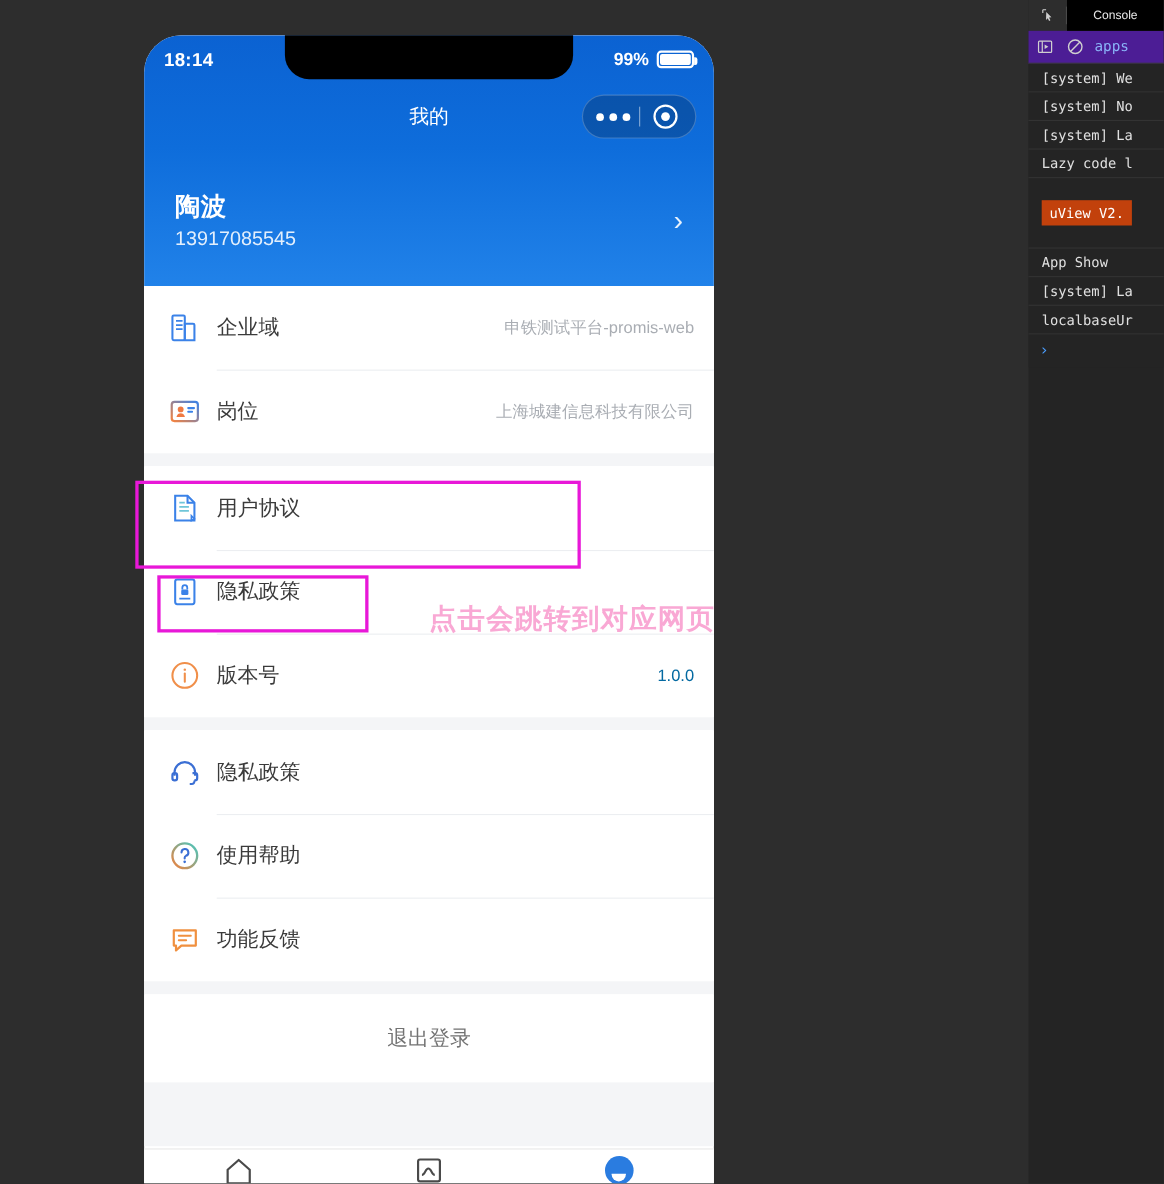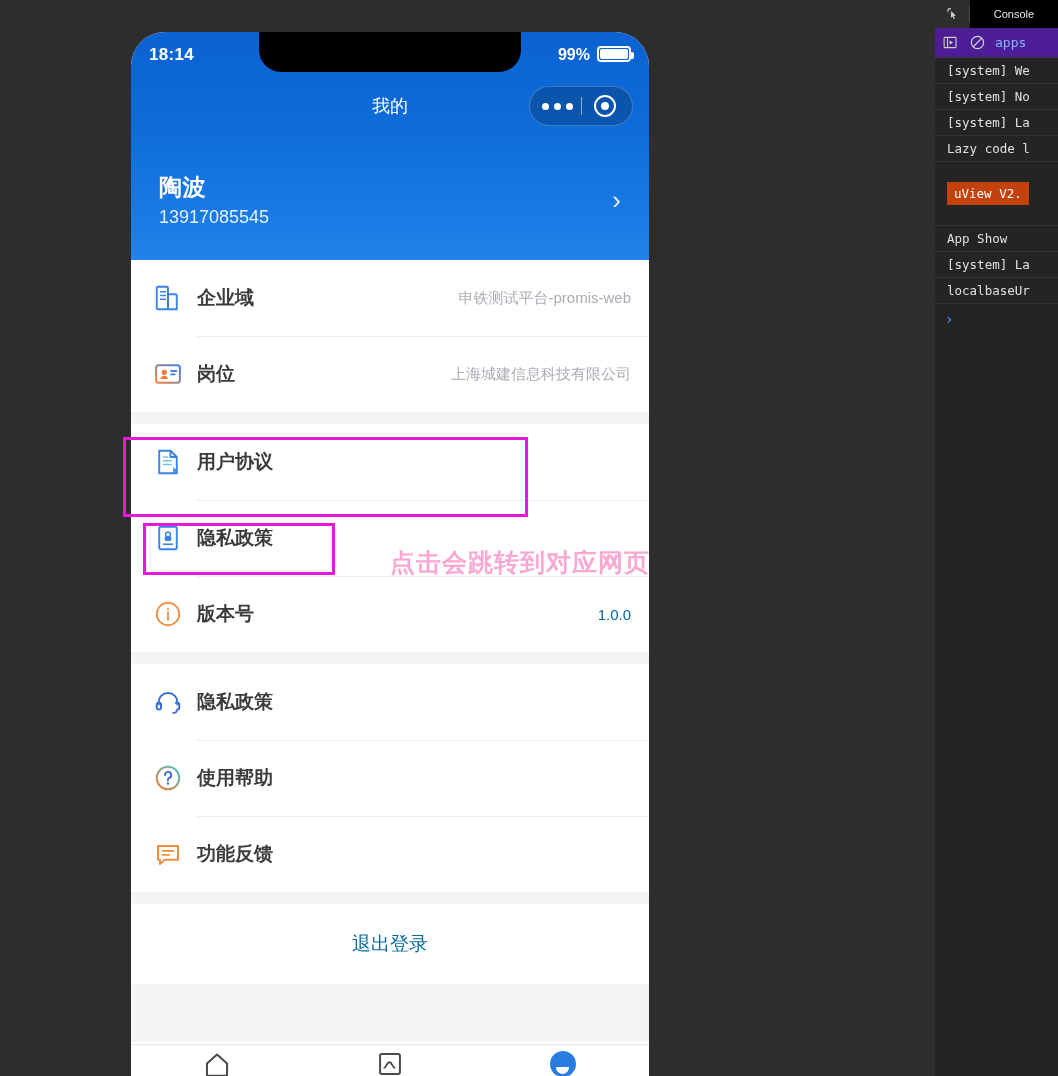--- a/index.html
+++ b/index.html
@@ -59,26 +59,26 @@
   .pf-name { color:#fff; font-size: 23px; font-weight: bold; letter-spacing:.5px; }
   .pf-phone { color: rgba(255,255,255,.88); font-size: 18px; margin-top: 4px; }
   .chev { color: rgba(255,255,255,.9); font-size: 26px; font-weight: 300; line-height:1; }
 
   
   .gap { height: 12px; background: #f4f5f7; }
   .group { background: #fff; }
   .row { position: relative; display:flex; align-items:center; height: 76px; padding: 0 18px 0 22px; background:#fff; }
   .row + .row::before { content:""; position:absolute; left: 66px; right: 0; top: 0; height: 1px; background: #eceef1; }
   .ic { width: 44px; flex: 0 0 44px; display:flex; align-items:center; }
-  .lbl { font-size: 19px; color: #3b3b3b; flex: 1; font-weight: bold; }
+  .lbl { font-size: 19px; color: #3b3b3b; flex: 1; }
   .val { font-size: 15px; color: #a9adb3; text-align: right; }
   .val.num { font-size: 15px; color: #0369a1; }
 
   .logout { height: 80px; background:#fff; display:flex; align-items:center; justify-content:center; }
-  .logout span { font-size: 19px; color: #0369a1; }
+  .logout span { font-size: 19px; color: #737373; }
   .pad { height: 58px; background: #f4f5f7; }
 
   .tabbar { position:absolute; left:0; right:0; bottom:0; height: 32px; background:#fff; border-top: 1px solid #e8e8e8;
             display:flex; align-items:flex-start; padding-top: 6px; }
   .tab { flex:1; display:flex; justify-content:center; }
   .tab-dot { width:26px; height:26px; border-radius:50%; background:#2a7ce0; display:flex; align-items:flex-end; justify-content:center; }
   .tab-dot i { display:block; width:13px; height:7px; border-radius: 0 0 9px 9px; background:#fff; margin-bottom:3px; }
 
   
   .anno-box { position:absolute; border: 3px solid #e818d8; pointer-events:none; z-index: 30; }

